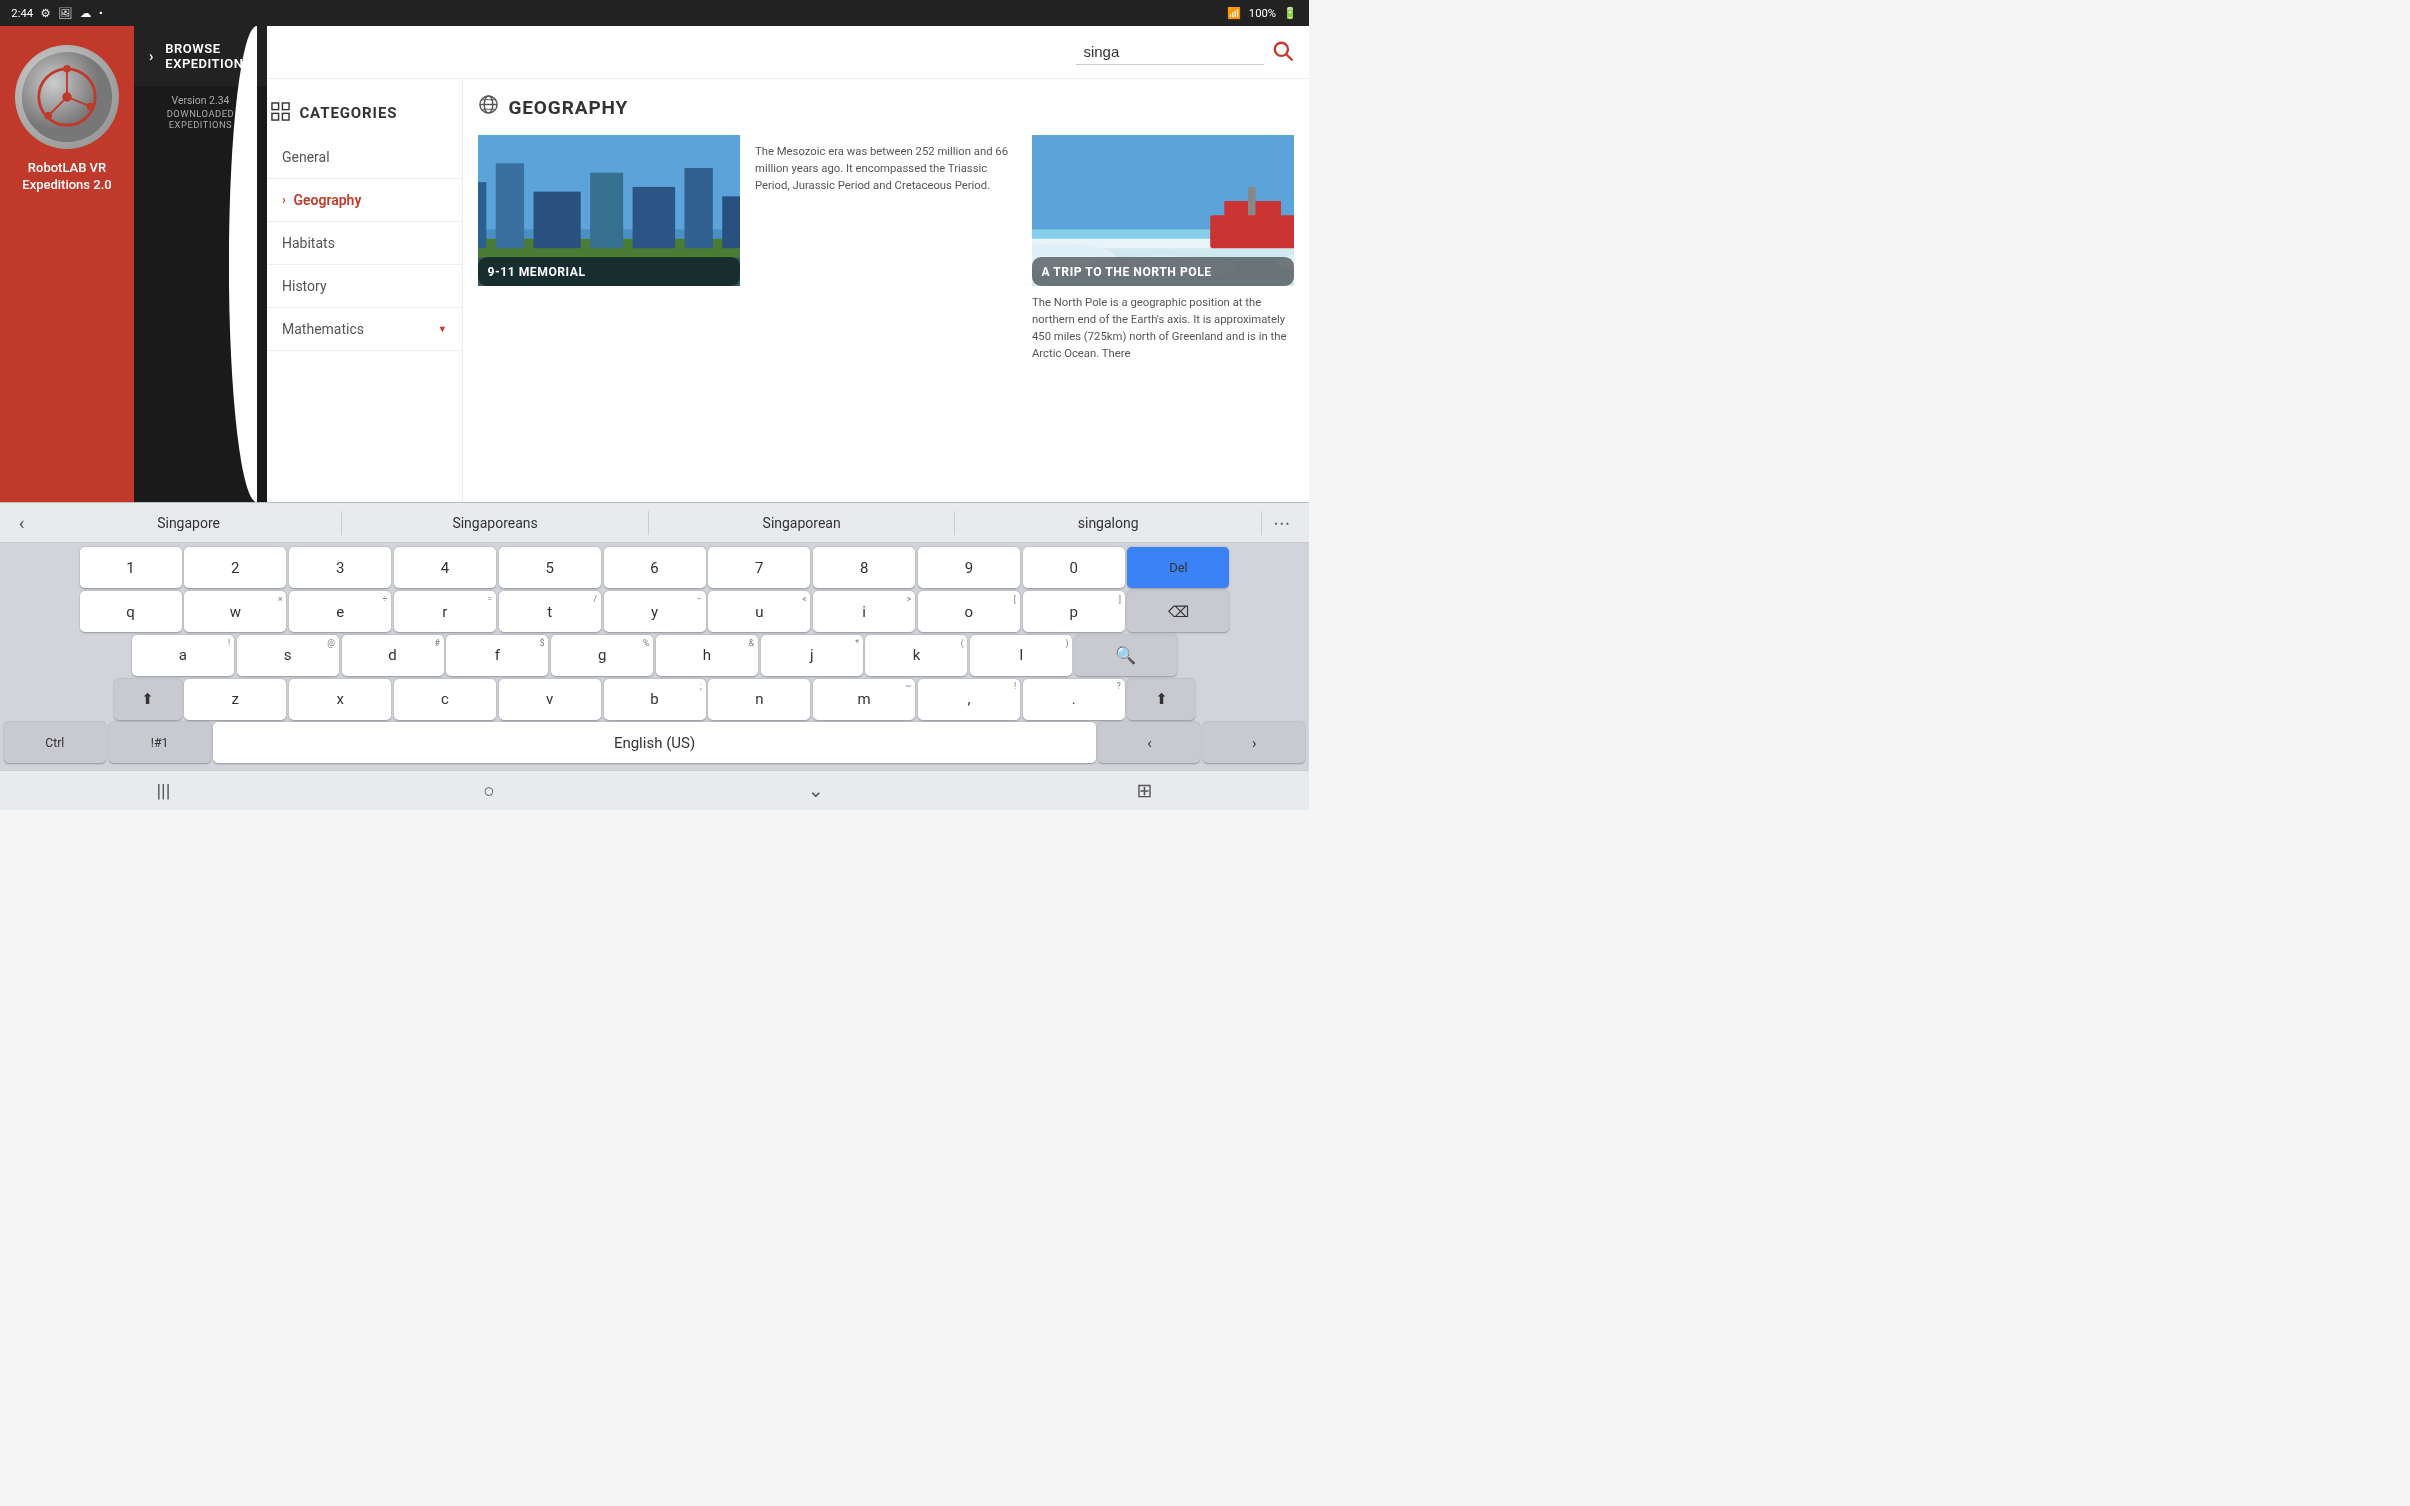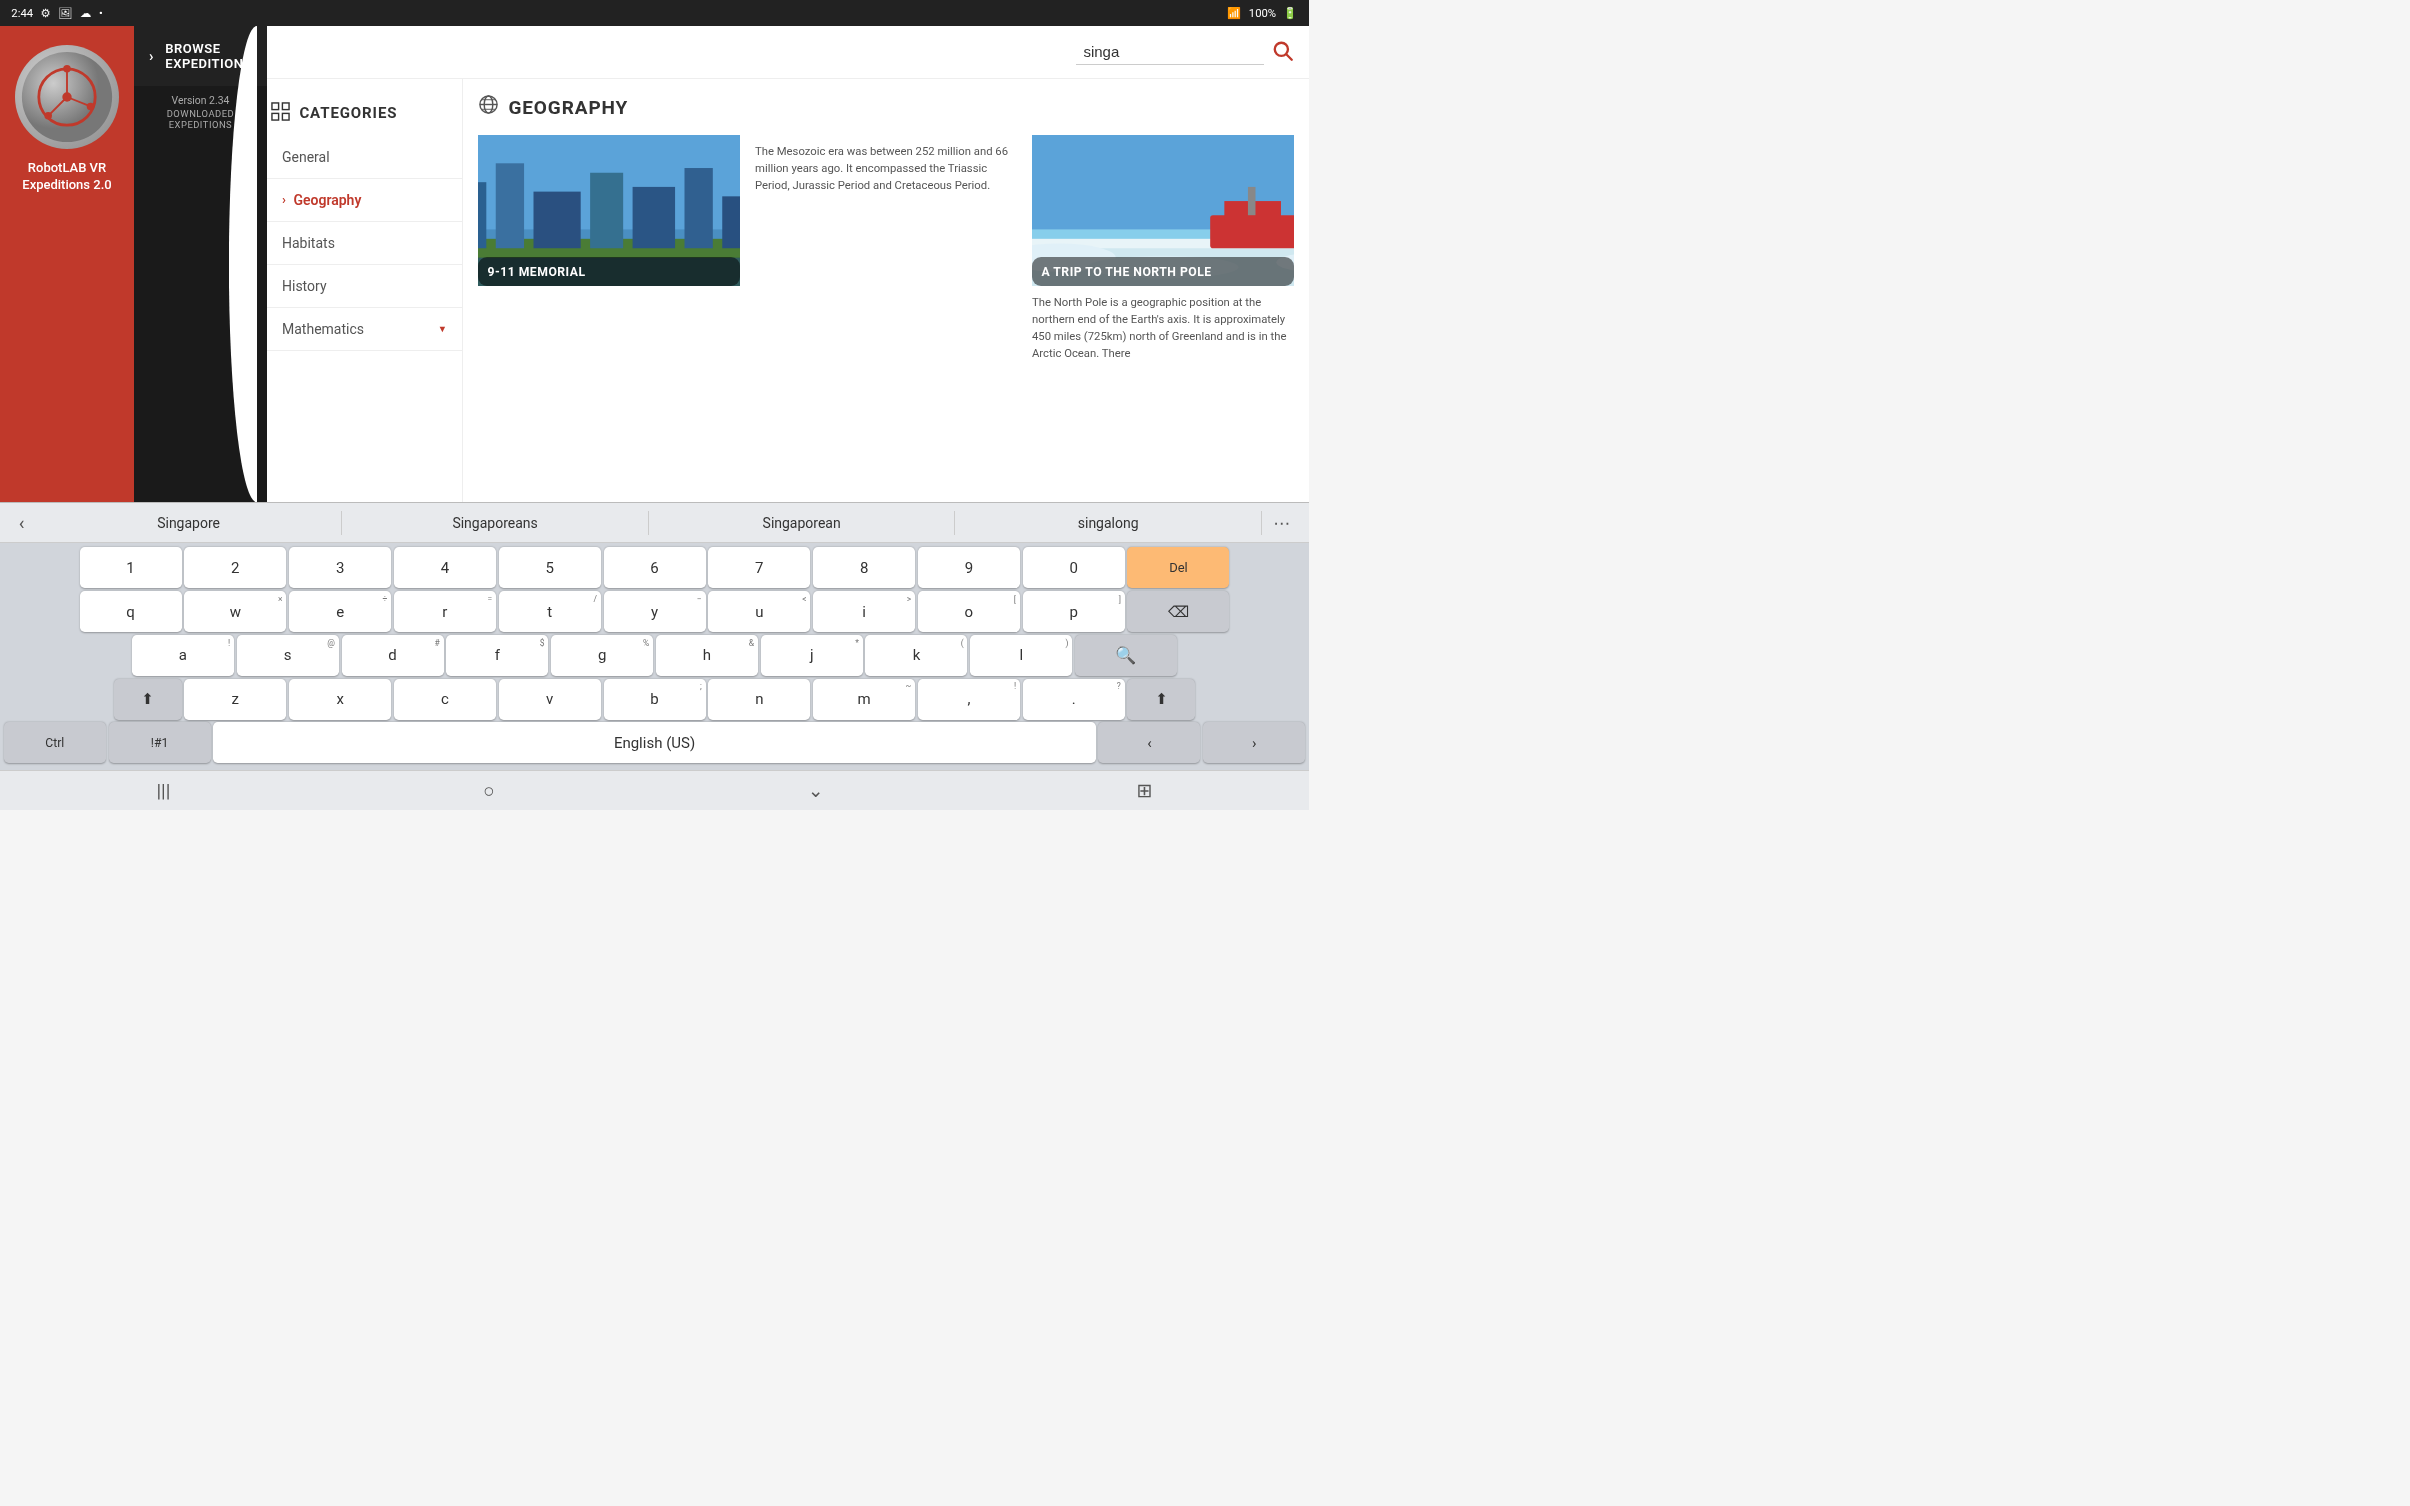--- a/index.html
+++ b/index.html
@@ -170,21 +170,21 @@
     .key-row { display: flex; gap: 2.8px; margin-bottom: 2.8px; justify-content: center; }
 
     .key {
       background: #fff; border: none; border-radius: 4.7px;
       box-shadow: 0 0.9px 1.9px rgba(0,0,0,0.3);
       font-size: 15px; color: #333; cursor: pointer;
       display: flex; align-items: center; justify-content: center;
       position: relative; height: 41px;
     }
     .key-num { width: 102px; }
-    .key-del { width: 102px; background: #fdba74; font-size: 13px; }
+    .key-del { width: 102px; background: #3b82f6; font-size: 13px; }
     .key-letter { width: 102px; }
     .key-backspace { width: 102px; background: #c8cad0; }
     .key-shift { width: 68px; background: #c8cad0; }
     .key-space { flex: 1; background: #fff; }
     .key-search-kb { width: 102px; background: #c8cad0; }
     .key-ctrl { width: 102px; background: #c8cad0; font-size: 12.2px; }
     .key-sym { width: 102px; background: #c8cad0; font-size: 12.2px; }
     .key-arrow { width: 102px; background: #c8cad0; }
 
     .key-superscript {

